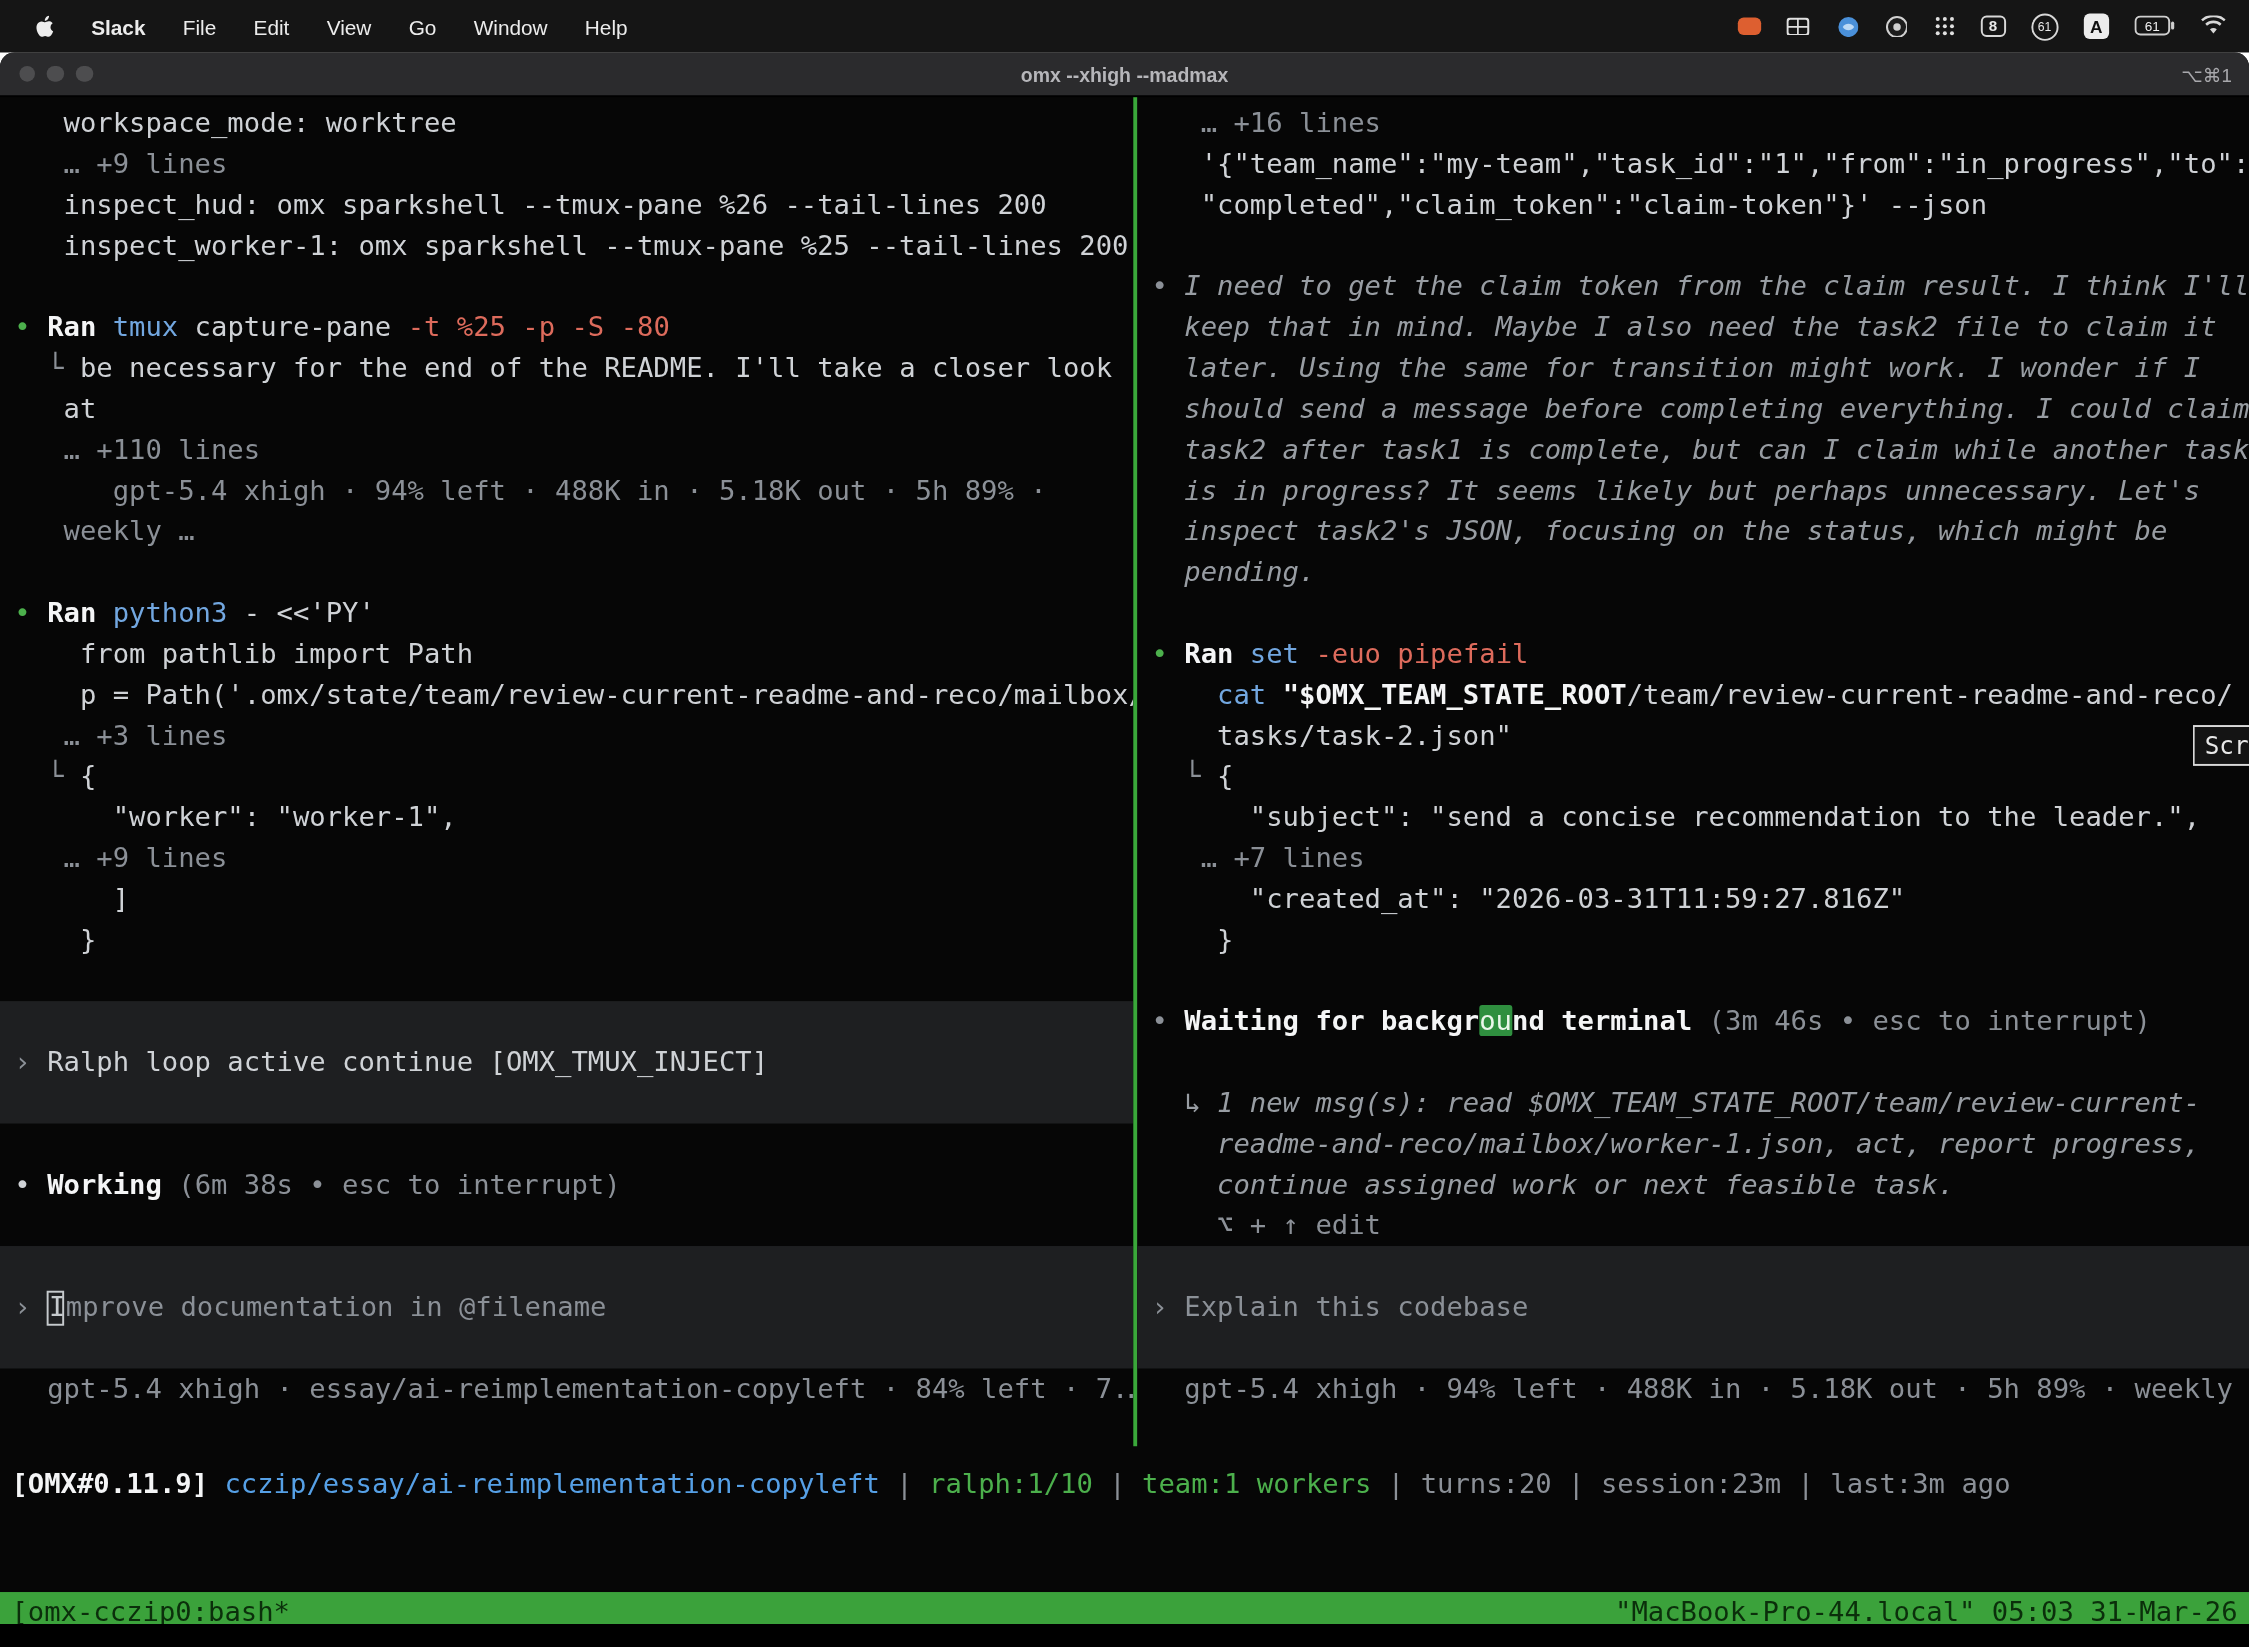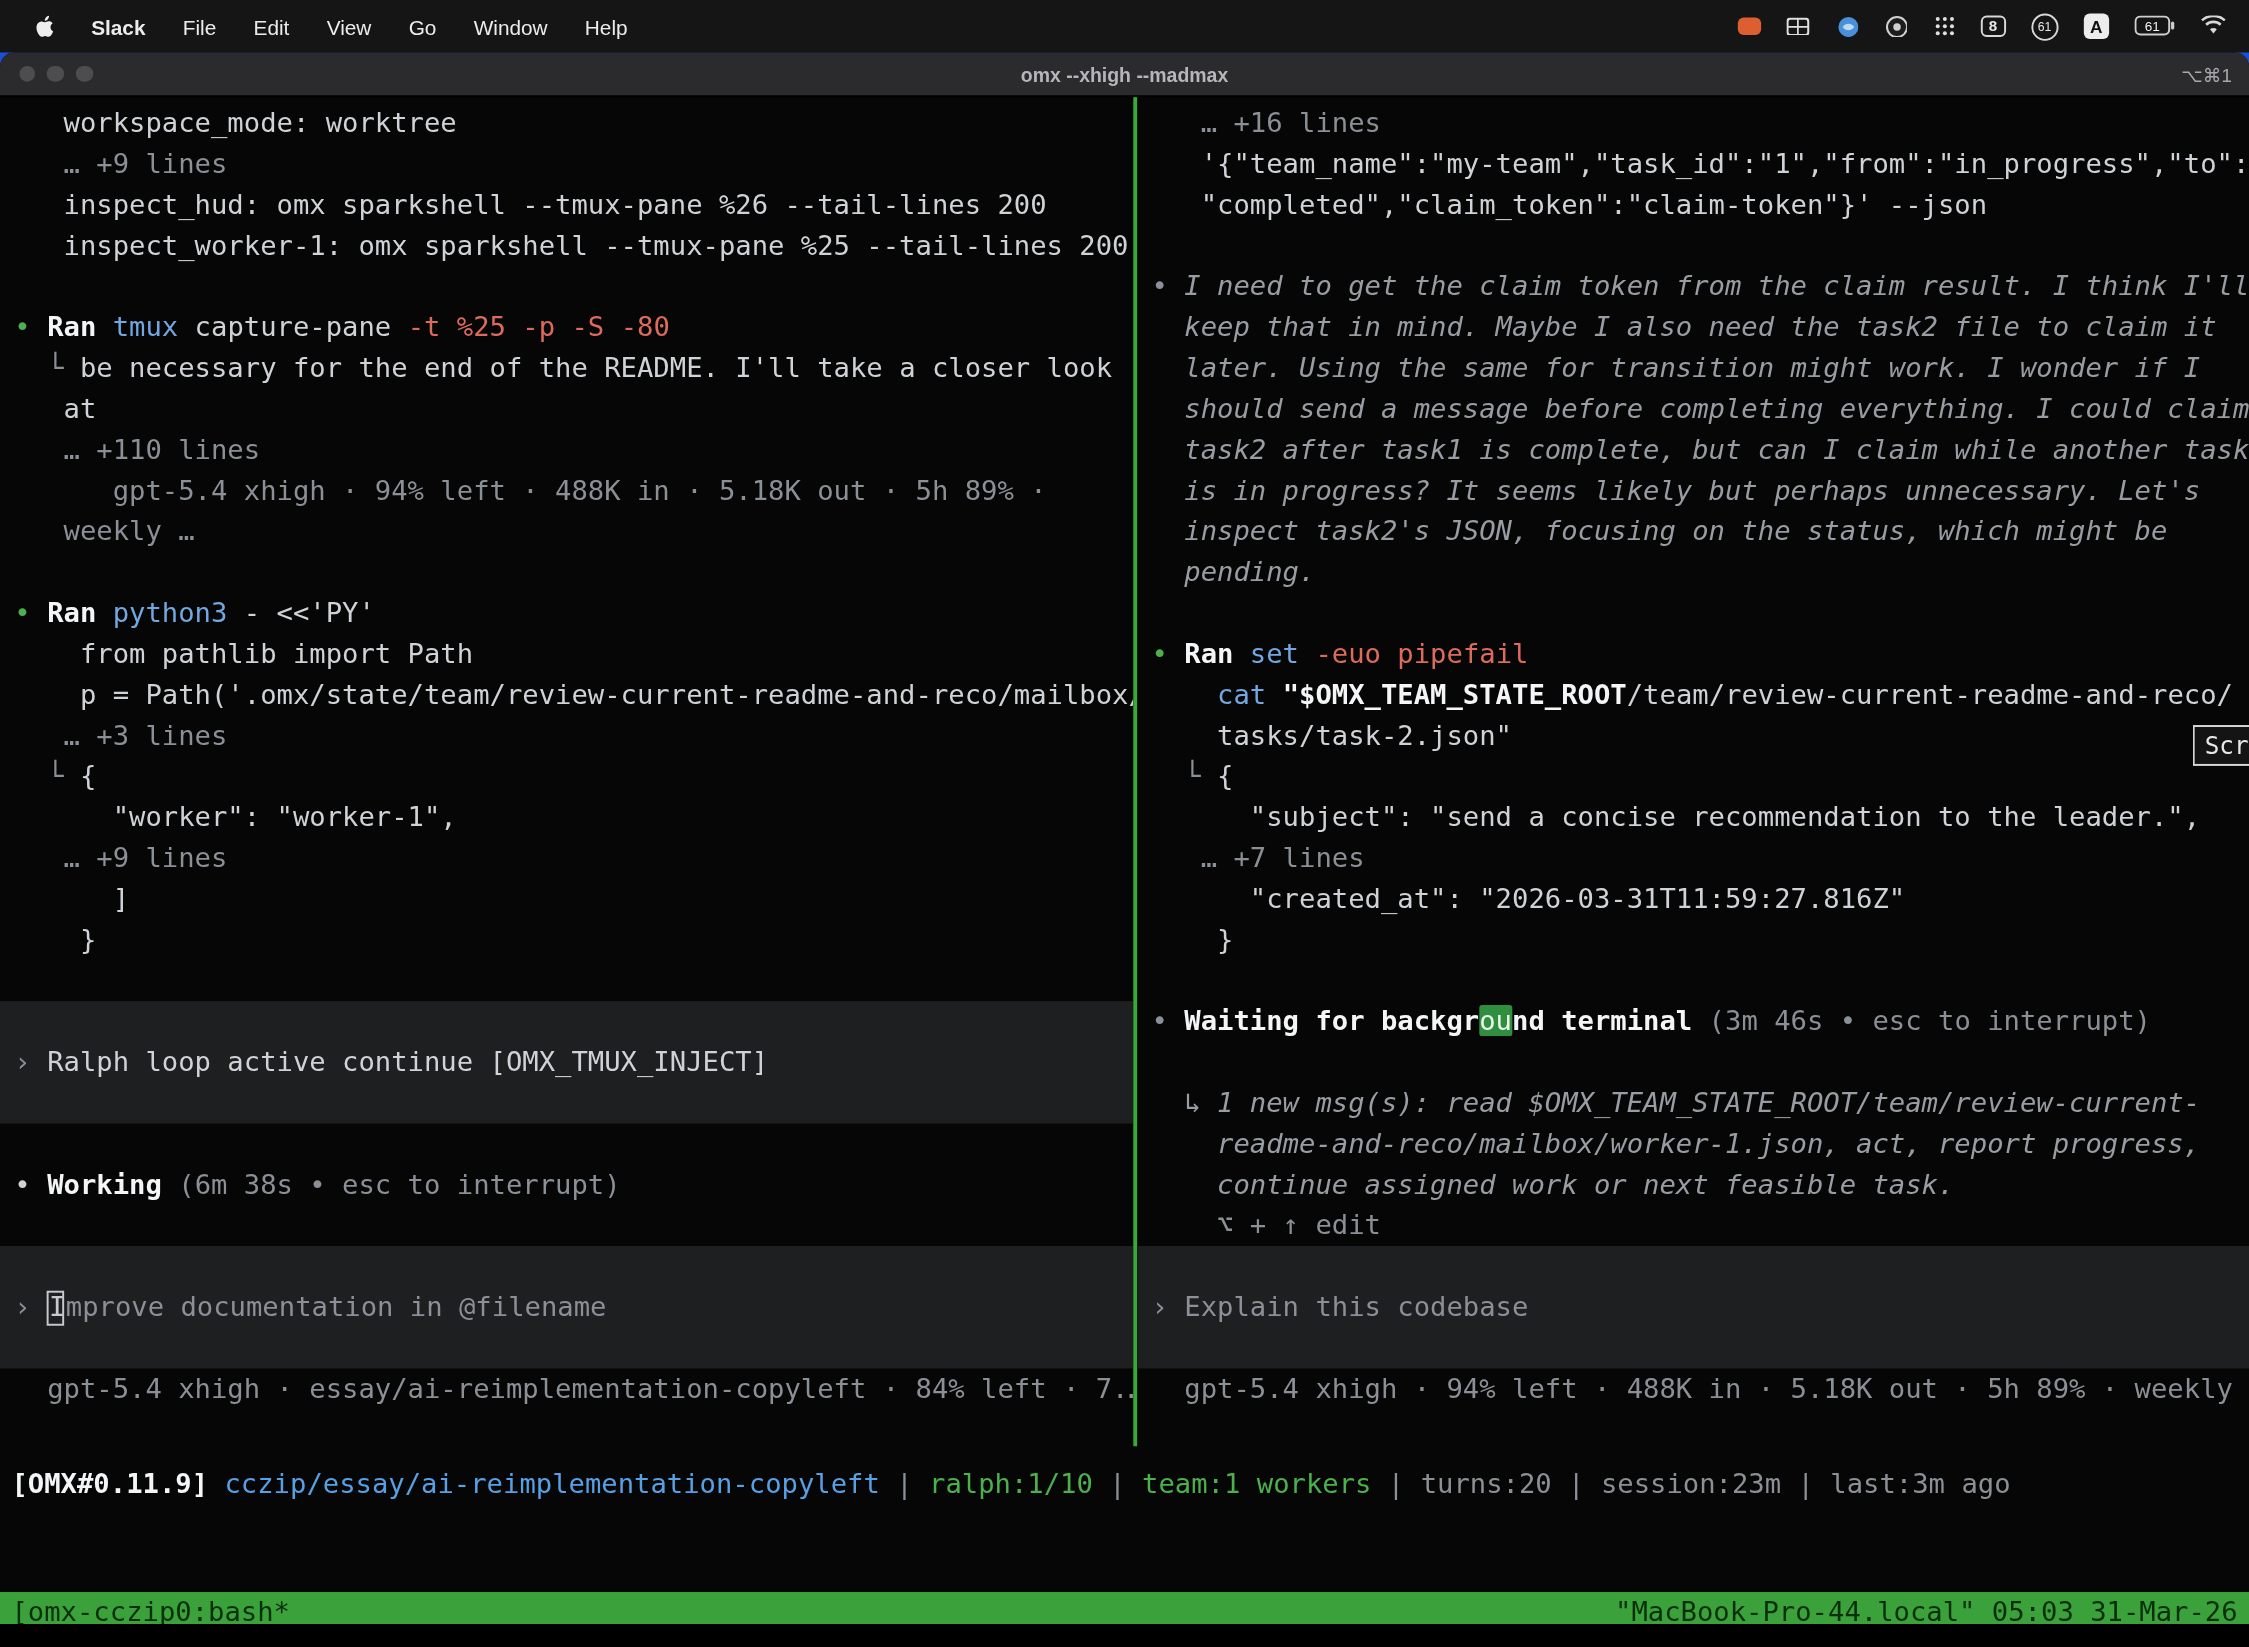--- a/index.html
+++ b/index.html
@@ -1,17 +1,17 @@
 <!DOCTYPE html>
 <html style="font-size:11.8px"><head>
 <meta charset="utf-8">
 <style>
   *{box-sizing:border-box;margin:0;padding:0}
   html,body{background:#000}
-  #screen{position:relative;width:2250px;height:1624px;overflow:hidden;background:#1d4ed8}
+  #screen{position:relative;width:2250px;height:1624px;overflow:hidden;background:#ffffff}
   #stage{position:absolute;top:0;left:0;width:1157px;height:848px;transform:scale(1.94388);transform-origin:0 0;font-family:"Liberation Sans","DejaVu Sans",sans-serif}
 
   
   .menubar{position:absolute;top:0;left:0;width:1157px;height:27px;background:#151515;display:flex;align-items:center;justify-content:space-between;color:#ececec}
   .mb-left{display:flex;align-items:center;padding-left:10.3px;height:100%}
   .mb-apple{display:flex;align-items:center;padding:0 8px}
   .mb-item{padding:0 9.6px;font-size:10.7px;display:flex;align-items:center;height:100%}
   .mb-item.app{font-weight:bold}
   .mb-right{display:flex;align-items:center;gap:13.3px;padding-right:11.8px}
   .mi{display:inline-flex;align-items:center;justify-content:center}

